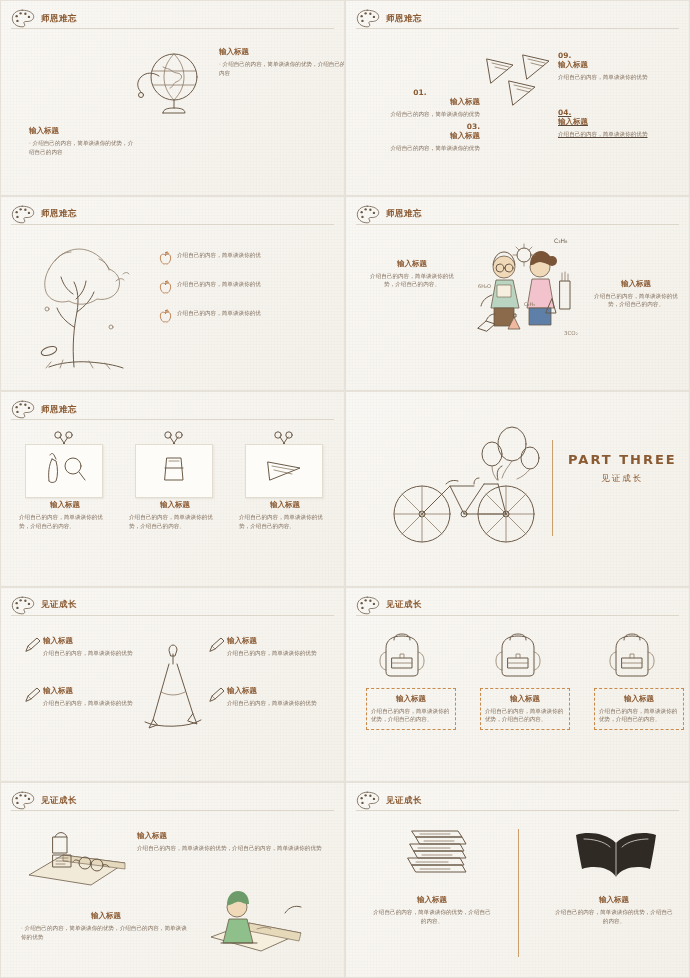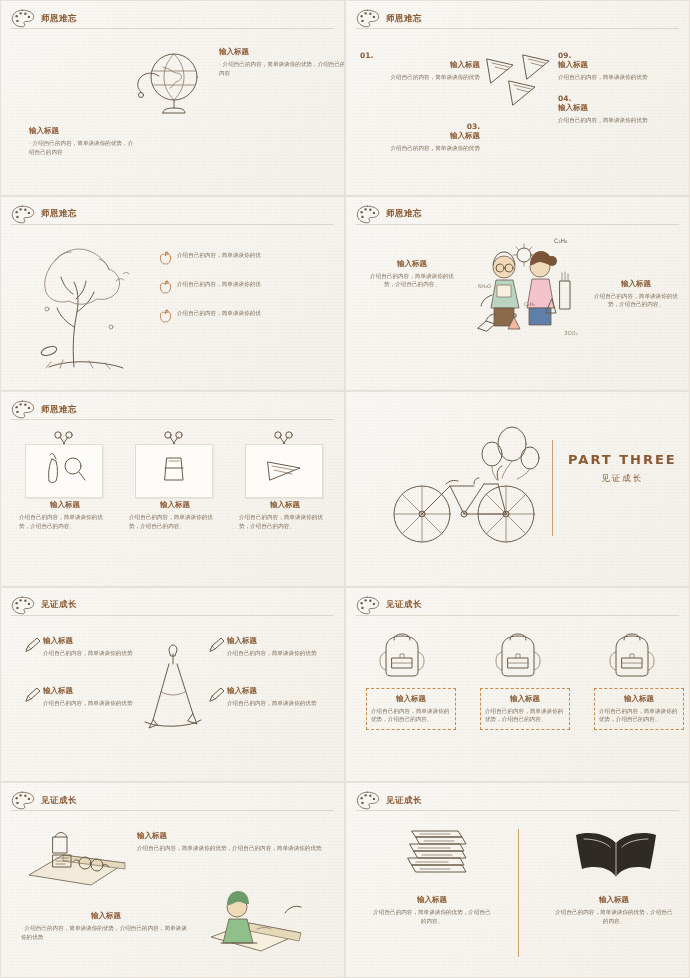--- a/index.html
+++ b/index.html
@@ -87,35 +87,35 @@
     <svg class="abs" style="left:137px;top:50px;" width="72" height="60" viewBox="0 0 72 60">
       <path class="stroke" d="M4 8 L30 14 L8 32 Z"></path>
       <path class="stroke" d="M40 4 L66 10 L44 28 Z"></path>
       <path class="stroke" d="M26 30 L52 36 L30 54 Z"></path>
       <path class="stroke-l" d="M9 12 L26 16 M12 16 L24 19"></path>
       <path class="stroke-l" d="M45 8 L62 12 M48 12 L60 15"></path>
       <path class="stroke-l" d="M31 34 L48 38 M34 38 L46 41"></path>
     </svg>
 
     <div class="abs" style="left:14px;top:50px;width:120px;">
-      <div class="ttl" style="text-align:left;">01.</div>
+      <div class="ttl" style="text-align:center;margin-top:37px;">01.</div>
       <div class="ttl" style="text-align:right;margin-top:-3px;">输入标题</div>
       <div class="bd" style="text-align:right;">介绍自己的内容，简单谈谈你的优势</div>
     </div>
     <div class="abs" style="left:14px;top:121px;width:120px;">
       <div class="ttl" style="text-align:right;">03.</div>
       <div class="ttl" style="text-align:right;margin-top:-3px;">输入标题</div>
       <div class="bd" style="text-align:right;">介绍自己的内容，简单谈谈你的优势</div>
     </div>
     <div class="abs" style="left:212px;top:50px;width:120px;">
       <div class="ttl">09.</div>
       <div class="ttl" style="margin-top:-3px;">输入标题</div>
       <div class="bd">介绍自己的内容，简单谈谈你的优势</div>
     </div>
-    <div class="abs" style="left:212px;top:93px;width:120px;">
+    <div class="abs" style="left:212px;top:107px;width:120px;text-decoration:underline;">
       <div class="ttl">04.</div>
       <div class="ttl" style="margin-top:-3px;">输入标题</div>
       <div class="bd">介绍自己的内容，简单谈谈你的优势</div>
     </div>
   </div>
 
   <div class="slide">
     <div class="paper"></div>
     <div class="hdr">
       <svg class="palette" viewBox="0 0 30 24">

